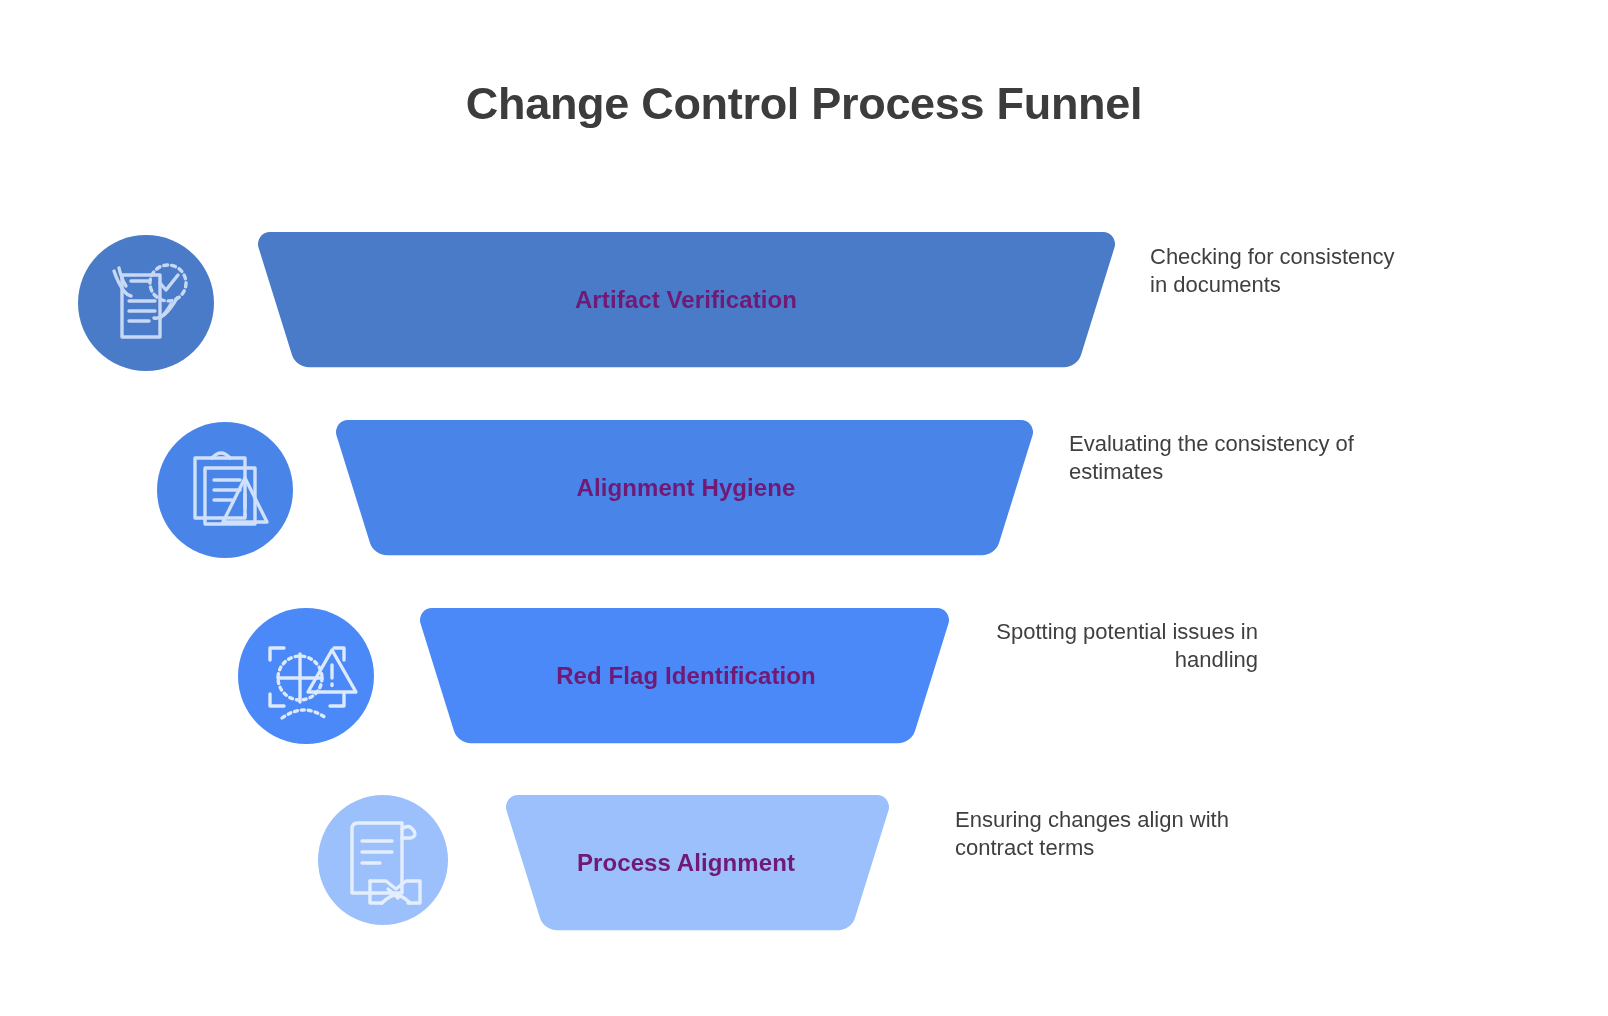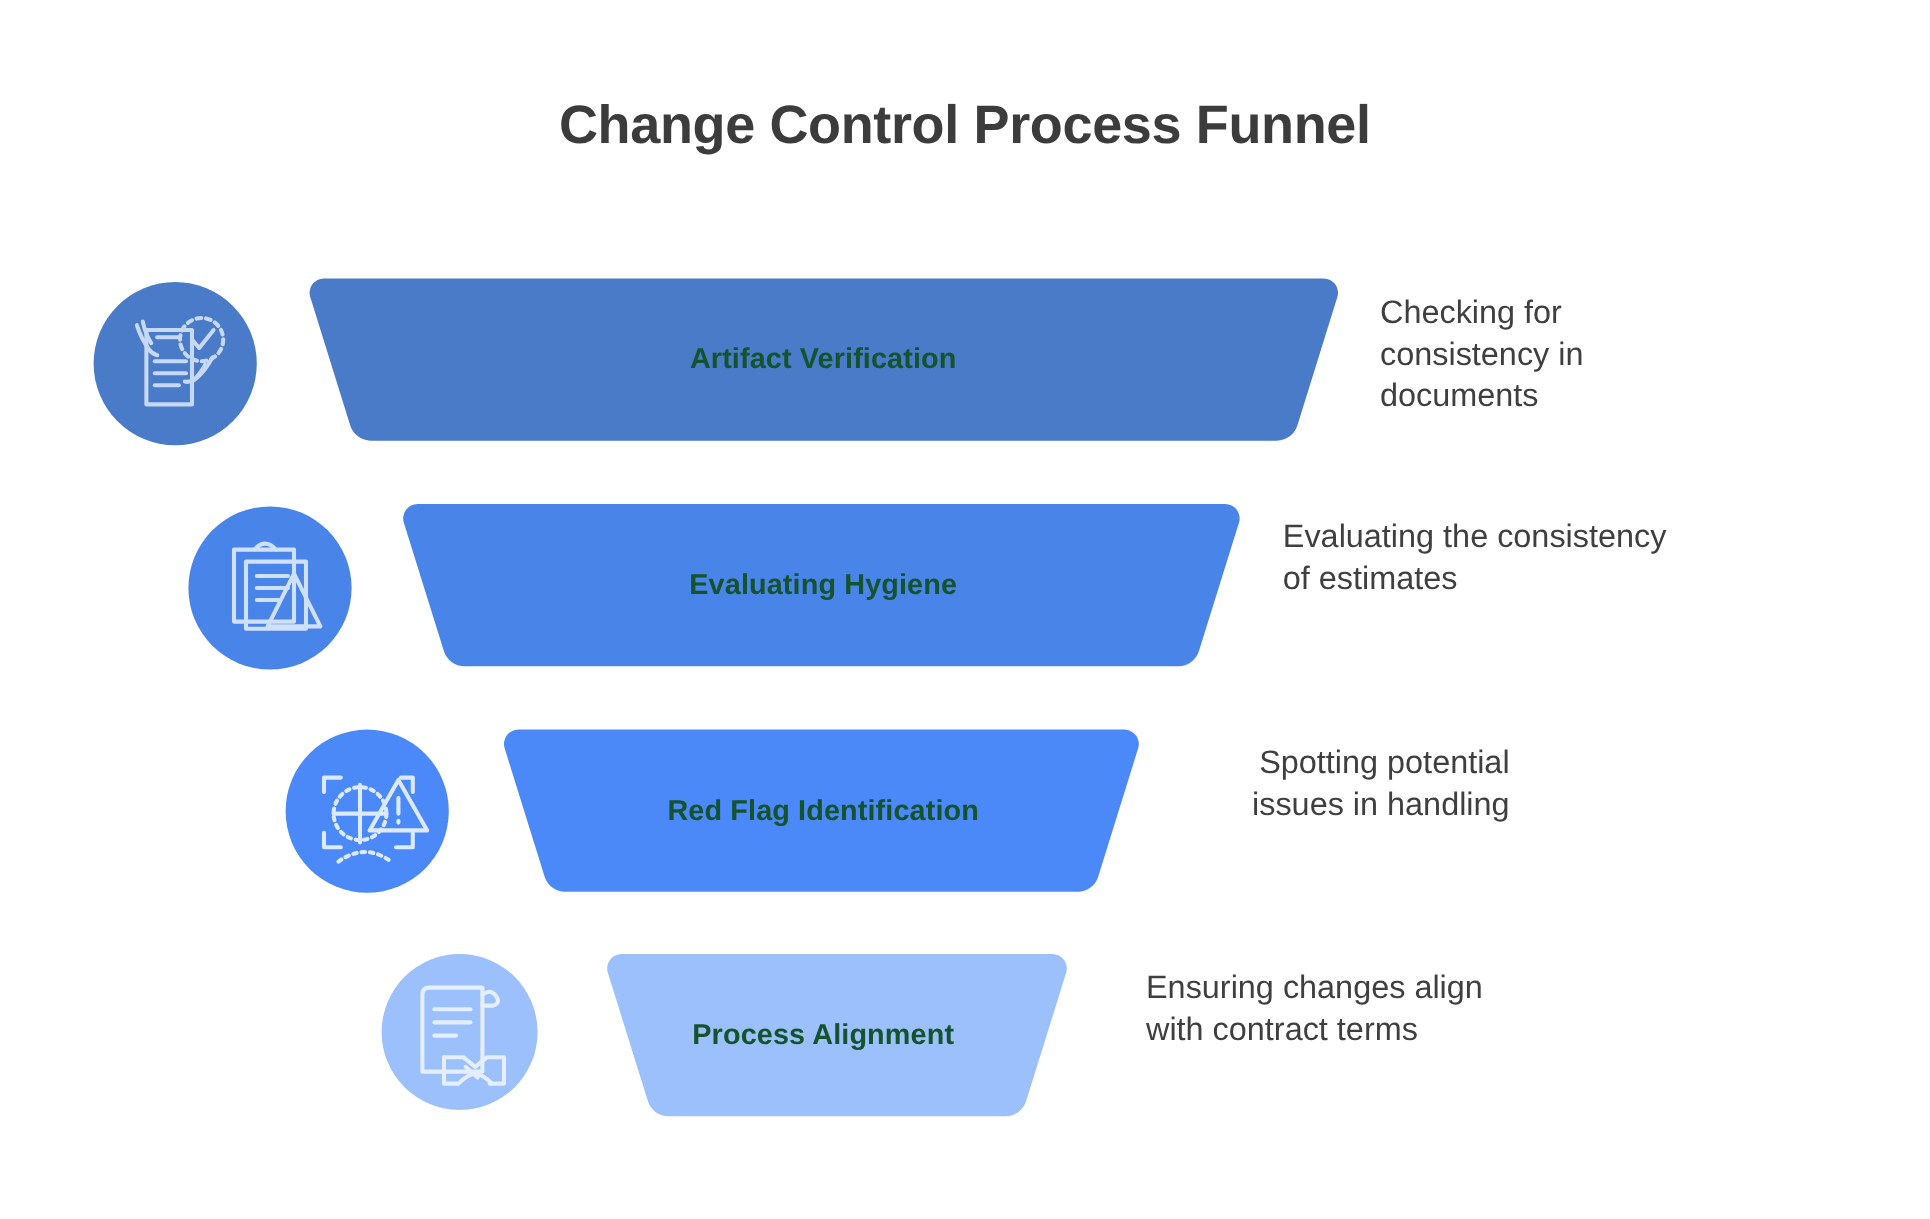--- a/index.html
+++ b/index.html
@@ -33,31 +33,31 @@
     letter-spacing: -0.3px;
   }
   .funnel-svg {
     position: absolute;
     top: 0;
     left: 0;
   }
   .stage-label {
     position: absolute;
     text-align: center;
-    color: #14532d;
+    color: #701a75;
     font-weight: bold;
     font-size: 24px;
     letter-spacing: 0.1px;
     white-space: nowrap;
     transform: translate(-50%, -50%);
   }
   .desc {
     position: absolute;
     color: #3f3f3f;
-    font-size: 27px;
+    font-size: 22px;
     line-height: 1.28;
     font-weight: normal;
   }
   .icon-wrap {
     position: absolute;
     border-radius: 50%;
   }
   .icon-wrap svg {
     display: block;
   }
@@ -79,21 +79,21 @@
     <path d="M270,232 H1103 a12,12 0 0 1 11.4,15.8 L1081,355 a18,18 0 0 1 -17,12.2 H309 a18,18 0 0 1 -17,-12.2 L258.6,247.8 A12,12 0 0 1 270,232 Z" fill="#4a7bc8"></path>
 
     <path d="M348,420 H1021 a12,12 0 0 1 11.4,15.8 L999,543 a18,18 0 0 1 -17,12.2 H387 a18,18 0 0 1 -17,-12.2 L336.6,435.8 A12,12 0 0 1 348,420 Z" fill="#4985e8"></path>
 
     <path d="M432,608 H937 a12,12 0 0 1 11.4,15.8 L915,731 a18,18 0 0 1 -17,12.2 H471 a18,18 0 0 1 -17,-12.2 L420.6,623.8 A12,12 0 0 1 432,608 Z" fill="#4a89f7"></path>
 
     <path d="M518,795 H877 a12,12 0 0 1 11.4,15.8 L855,918 a18,18 0 0 1 -17,12.2 H557 a18,18 0 0 1 -17,-12.2 L506.6,810.8 A12,12 0 0 1 518,795 Z" fill="#9cc0fc"></path>
   </svg>
 
   <div class="stage-label" style="left:686px; top:300px;">Artifact Verification</div>
-  <div class="stage-label" style="left:686px; top:488px;">Evaluating Hygiene</div>
+  <div class="stage-label" style="left:686px; top:488px;">Alignment Hygiene</div>
   <div class="stage-label" style="left:686px; top:676px;">Red Flag Identification</div>
   <div class="stage-label" style="left:686px; top:863px;">Process Alignment</div>
 
   <div class="desc" style="left:1150px; top:243px; width:260px;">Checking for consistency in documents</div>
   <div class="desc" style="left:1069px; top:430px; width:340px;">Evaluating the consistency of estimates</div>
   <div class="desc" style="left:988px; top:618px; width:270px;text-align:right;">Spotting potential issues in handling</div>
   <div class="desc" style="left:955px; top:806px; width:330px;">Ensuring changes align with contract terms</div>
 
   <div class="icon-wrap" style="left:78px; top:235px; width:136px; height:136px; background:#4a7bc8;">
     <svg width="136" height="136" viewBox="0 0 136 136">

